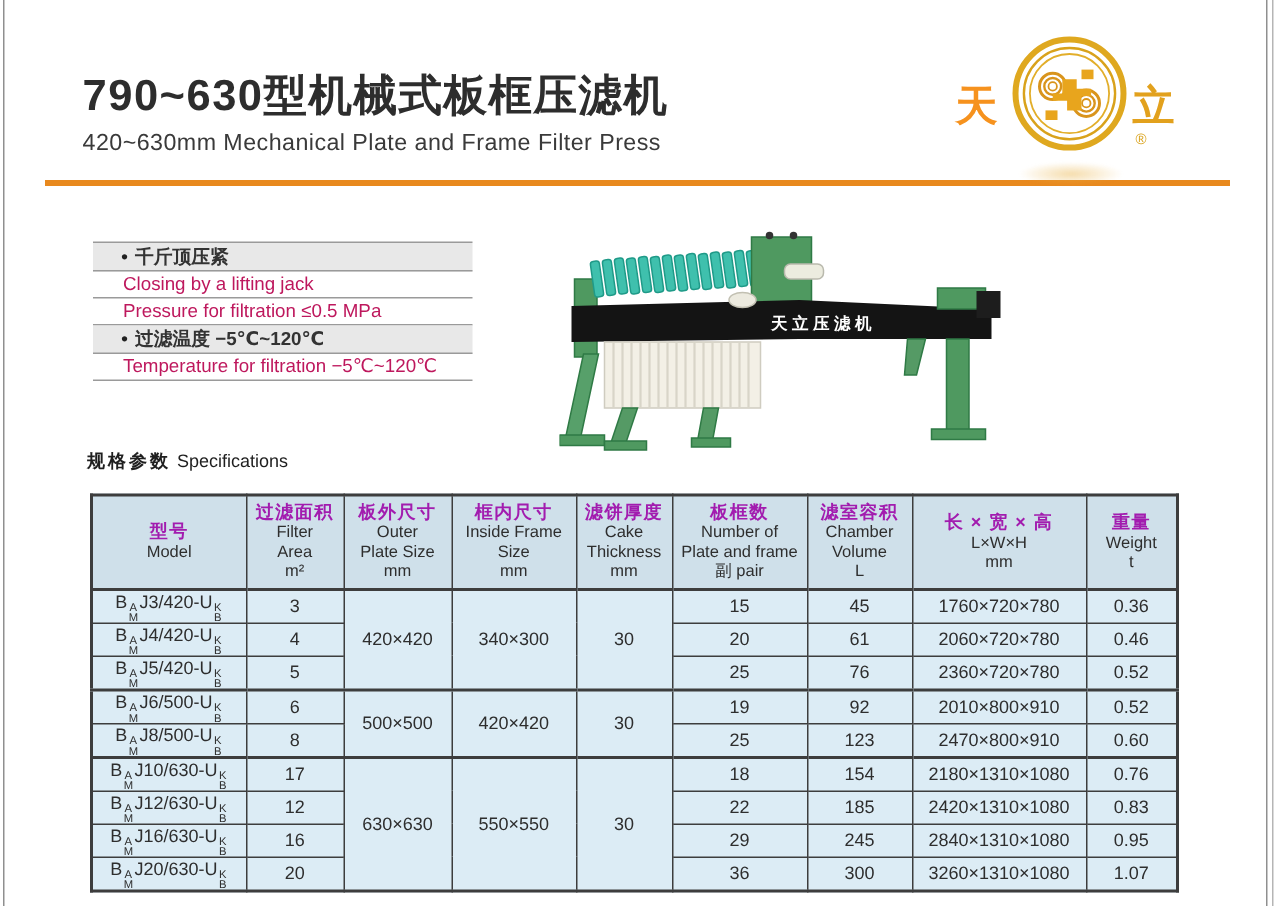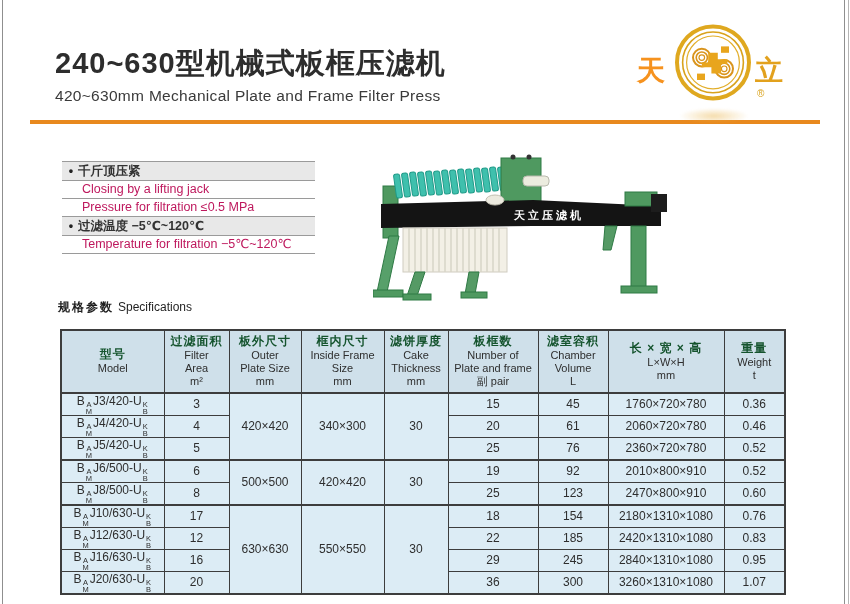--- a/index.html
+++ b/index.html
@@ -24,41 +24,41 @@
   .logo-cn-right{position:absolute;left:122px;top:30px;font-size:28px;font-weight:bold;color:#e2a11d;}
   .logo-emblem{position:absolute;left:40px;top:0px;}
   .logo-reg{position:absolute;left:124px;top:66px;font-size:10px;color:#d9a21b;}
   .logo-reflect{position:absolute;left:46px;top:86px;width:70px;height:16px;border-radius:50%;
     background:radial-gradient(ellipse at center,rgba(233,178,70,.45),rgba(255,255,255,0) 70%);
     filter:blur(1px);}
 
   
   .features{position:absolute;left:62px;top:161px;width:253px;border-top:1px solid #9a9a9a;}
   .feat-cn{height:18px;line-height:18px;background:#e8e8e8;border-bottom:1px solid #9a9a9a;
-    font-size:12.5px;font-weight:bold;color:#333;padding-left:2px;white-space:nowrap;}
+    font-size:12.5px;font-weight:bold;color:#333;padding-left:14px;white-space:nowrap;}
   .feat-cn .bullet{display:inline-block;width:14px;text-align:center;color:#222;}
   .feat-en{height:17px;line-height:17px;border-bottom:1px solid #9a9a9a;
     font-size:12.5px;color:#be185d;padding-left:20px;white-space:nowrap;}
 
   
   .machine{position:absolute;left:373px;top:146px;width:296px;height:162px;}
 
   
   .spec-head{position:absolute;left:58px;top:299px;font-size:12px;color:#1f1f1f;}
   .spec-head .cn{font-weight:600;letter-spacing:2px;}
   .spec-head .en{font-weight:400;margin-left:4px;}
 
   
   .spec-table-wrap{position:absolute;left:60px;top:329px;}
   table.spec{border-collapse:collapse;table-layout:fixed;width:724px;background:#dcecf5;}
   table.spec,table.spec th,table.spec td{border:1px solid #3d3d3d;}
   table.spec{border-width:2px;}
   table.spec thead th{border-bottom-width:2px;background:#cfe0ea;font-weight:normal;
     padding:3px 1px;vertical-align:middle;}
-  .th-cn{font-size:12px;font-weight:bold;color:#14532d;letter-spacing:1px;line-height:1.25;}
+  .th-cn{font-size:12px;font-weight:bold;color:#a21caf;letter-spacing:1px;line-height:1.25;}
   .th-en{font-size:11px;color:#2e2e2e;white-space:pre-line;line-height:1.2;}
   table.spec tbody td{height:18px;text-align:center;font-size:12px;color:#2e2e2e;
     background:#dcecf5;padding:0 2px;}
   table.spec tbody tr.grp td{border-top-width:2px;}
   .model-cell{white-space:nowrap;font-size:12px;}
   .stack{display:inline-flex;flex-direction:column;vertical-align:-2px;line-height:1;
     font-size:7.5px;margin:0 1px;}
   .stack .st,.stack .sb{display:block;height:7px;line-height:7px;}
   
   col.c1{width:103px}col.c2{width:65px}col.c3{width:72px}col.c4{width:83px}
@@ -66,21 +66,21 @@
 </style>
 </head>
 <body>
 
 <div class="page">
 
   <div class="edge left"></div>
   <div class="edge right1"></div>
   <div class="edge right2"></div>
 
-  <div class="title-cn">240~630型机械式板框压滤机</div>
+  <div class="title-cn">790~630型机械式板框压滤机</div>
   <div class="title-en">420~630mm Mechanical Plate and Frame Filter Press</div>
   <div class="orange-rule"></div>
 
   <div class="logo">
     <span class="logo-cn-left">天</span>
     <svg class="logo-emblem" width="80" height="84" viewBox="0 0 100 104">
       <circle cx="50" cy="50" r="45" fill="none" stroke="#dfa81f" stroke-width="5"></circle>
       <circle cx="50" cy="50" r="38" fill="none" stroke="#d9a21b" stroke-width="2"></circle>
       <circle cx="50" cy="50" r="33" fill="none" stroke="#e2ae2a" stroke-width="1.5"></circle>
       <g stroke="#d9941c" fill="none">

